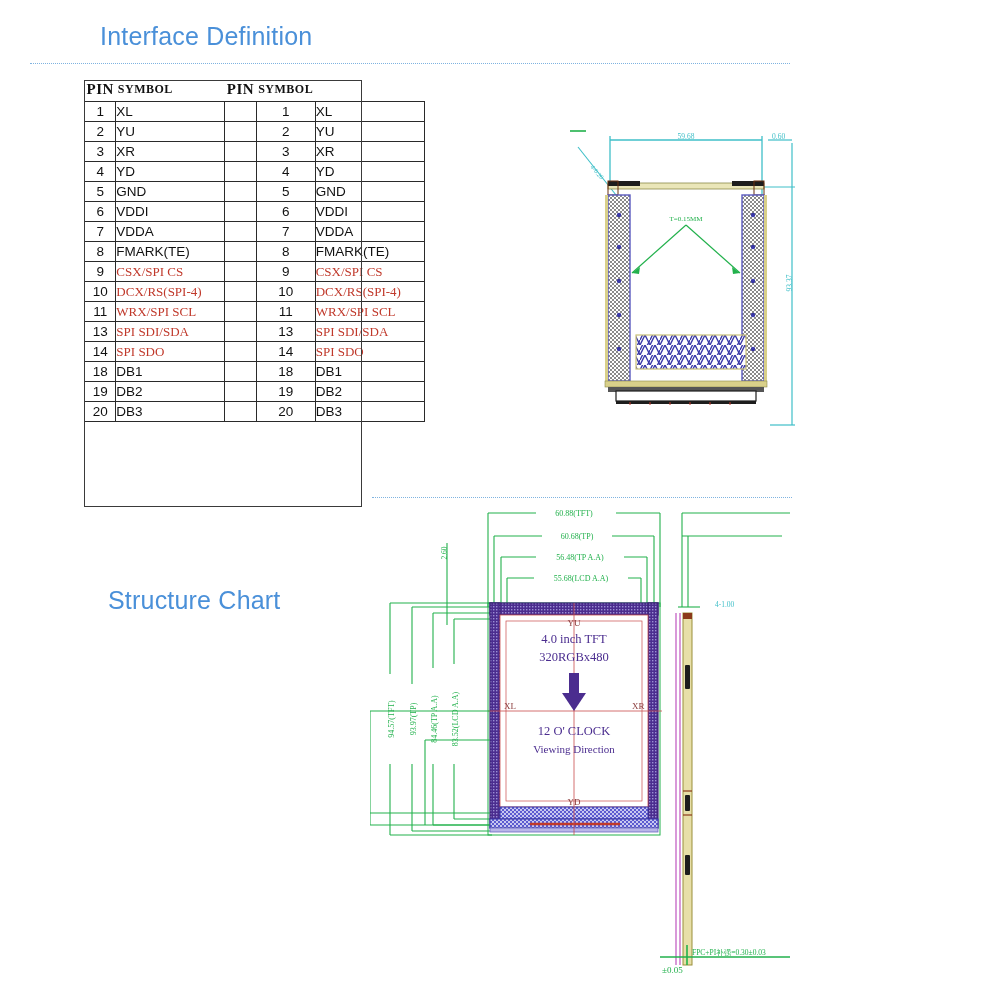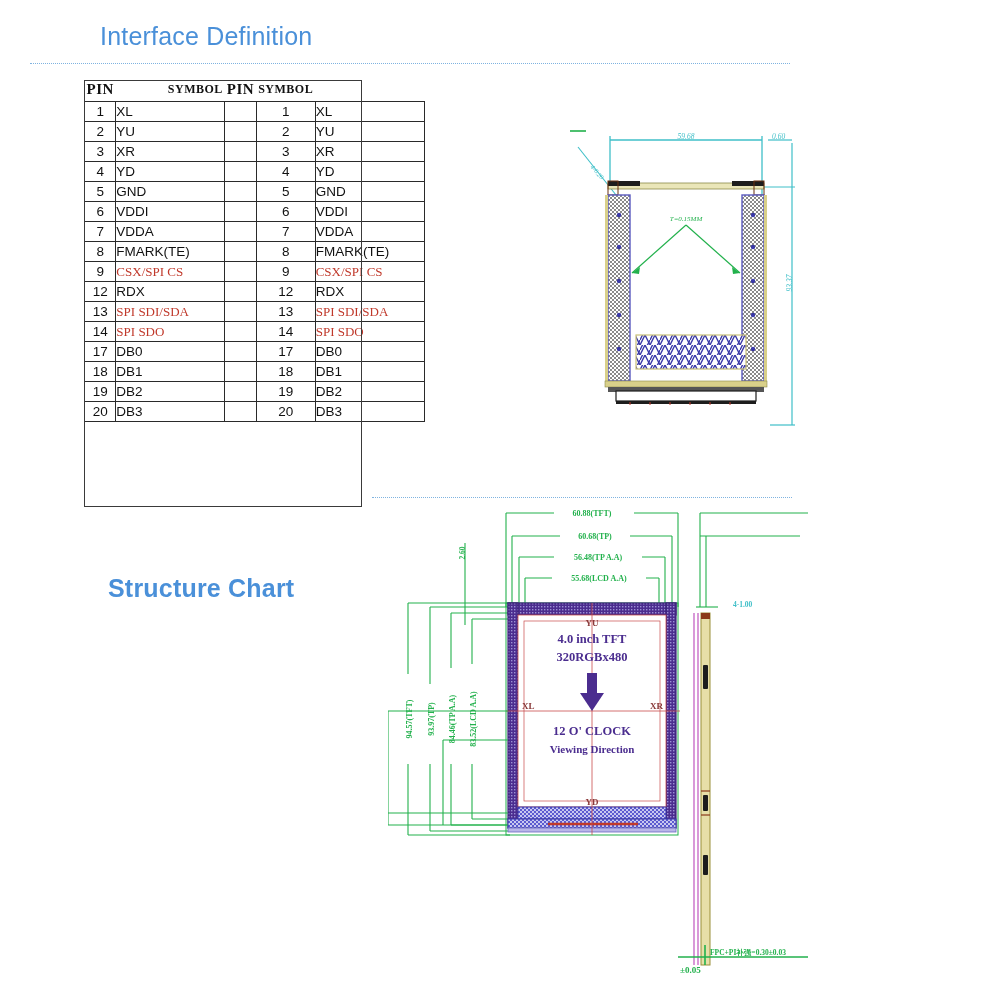--- a/index.html
+++ b/index.html
@@ -15,21 +15,21 @@
   
   .section-heading{
     position:absolute;
     color:#4a90d9;
     font-size:25px;
     font-weight:400;
     letter-spacing:.2px;
     white-space:nowrap;
   }
   #heading-interface{left:100px;top:22px;}
-  #heading-structure{left:108px;top:574px;font-weight:bold;}
+  #heading-structure{left:108px;top:586px;}
 
   .dotted-rule{
     position:absolute;
     left:30px;top:63px;width:760px;height:1px;
     border-top:1px dotted #7fb3e0;
   }
   .dotted-rule2{
     position:absolute;
     left:372px;top:497px;width:420px;height:1px;
     border-top:1px dotted #7fb3e0;
@@ -42,21 +42,21 @@
   table.pintable{
     border-collapse:collapse;
     font-family:"Liberation Sans", sans-serif;
   }
   table.pintable th{
     font-family:"Liberation Serif", serif;
     font-weight:bold;
     font-size:15px;
     color:#111;
     padding:1px 2px 3px 2px;
-    text-align:right;
+    text-align:left;
     border:none;
     letter-spacing:.5px;
   }
   table.pintable th.sym{font-size:12px;}
   table.pintable td{
     border:1px solid #2a2a2a;
     height:19px;
     font-size:13.5px;
     color:#111;
     padding:0;
@@ -74,22 +74,22 @@
   td.gap{border:none;width:6px;}
   .outer-box{
     position:absolute;
     left:84px;top:80px;
     width:276px;height:425px;
     border:1px solid #3a3a3a;
     pointer-events:none;
   }
 
   
-  #drawing-top{position:absolute;left:520px;top:95px;font-style:italic;}
-  #drawing-bottom{position:absolute;left:388px;top:495px;font-weight:bold;}
+  #drawing-top{position:absolute;left:520px;top:95px;}
+  #drawing-bottom{position:absolute;left:370px;top:495px;}
 
   text{font-family:"Liberation Serif", serif;}
 </style>
 </head>
 <body>
 
 <div class="page">
 
   <div class="section-heading" id="heading-interface">Interface Definition</div>
   <div class="dotted-rule"></div>
@@ -162,46 +162,46 @@
             <td class="sym">FMARK(TE)</td>
           </tr>
           <tr>
             <td class="pin">9</td>
             <td class="sym red">CSX/SPI CS</td>
             <td class="gap"></td>
             <td class="pin">9</td>
             <td class="sym red">CSX/SPI CS</td>
           </tr>
           <tr>
-            <td class="pin">12</td>
-            <td class="sym">RDX</td>
-            <td class="gap"></td>
-            <td class="pin">12</td>
-            <td class="sym">RDX</td>
+            <td class="pin">10</td>
+            <td class="sym red">DCX/RS(SPI-4)</td>
+            <td class="gap"></td>
+            <td class="pin">10</td>
+            <td class="sym red">DCX/RS(SPI-4)</td>
+          </tr>
+          <tr>
+            <td class="pin">11</td>
+            <td class="sym red">WRX/SPI SCL</td>
+            <td class="gap"></td>
+            <td class="pin">11</td>
+            <td class="sym red">WRX/SPI SCL</td>
           </tr>
           <tr>
             <td class="pin">13</td>
             <td class="sym red">SPI SDI/SDA</td>
             <td class="gap"></td>
             <td class="pin">13</td>
             <td class="sym red">SPI SDI/SDA</td>
           </tr>
           <tr>
             <td class="pin">14</td>
             <td class="sym red">SPI SDO</td>
             <td class="gap"></td>
             <td class="pin">14</td>
             <td class="sym red">SPI SDO</td>
-          </tr>
-          <tr>
-            <td class="pin">17</td>
-            <td class="sym">DB0</td>
-            <td class="gap"></td>
-            <td class="pin">17</td>
-            <td class="sym">DB0</td>
           </tr>
           <tr>
             <td class="pin">18</td>
             <td class="sym">DB1</td>
             <td class="gap"></td>
             <td class="pin">18</td>
             <td class="sym">DB1</td>
           </tr>
           <tr>
             <td class="pin">19</td>

